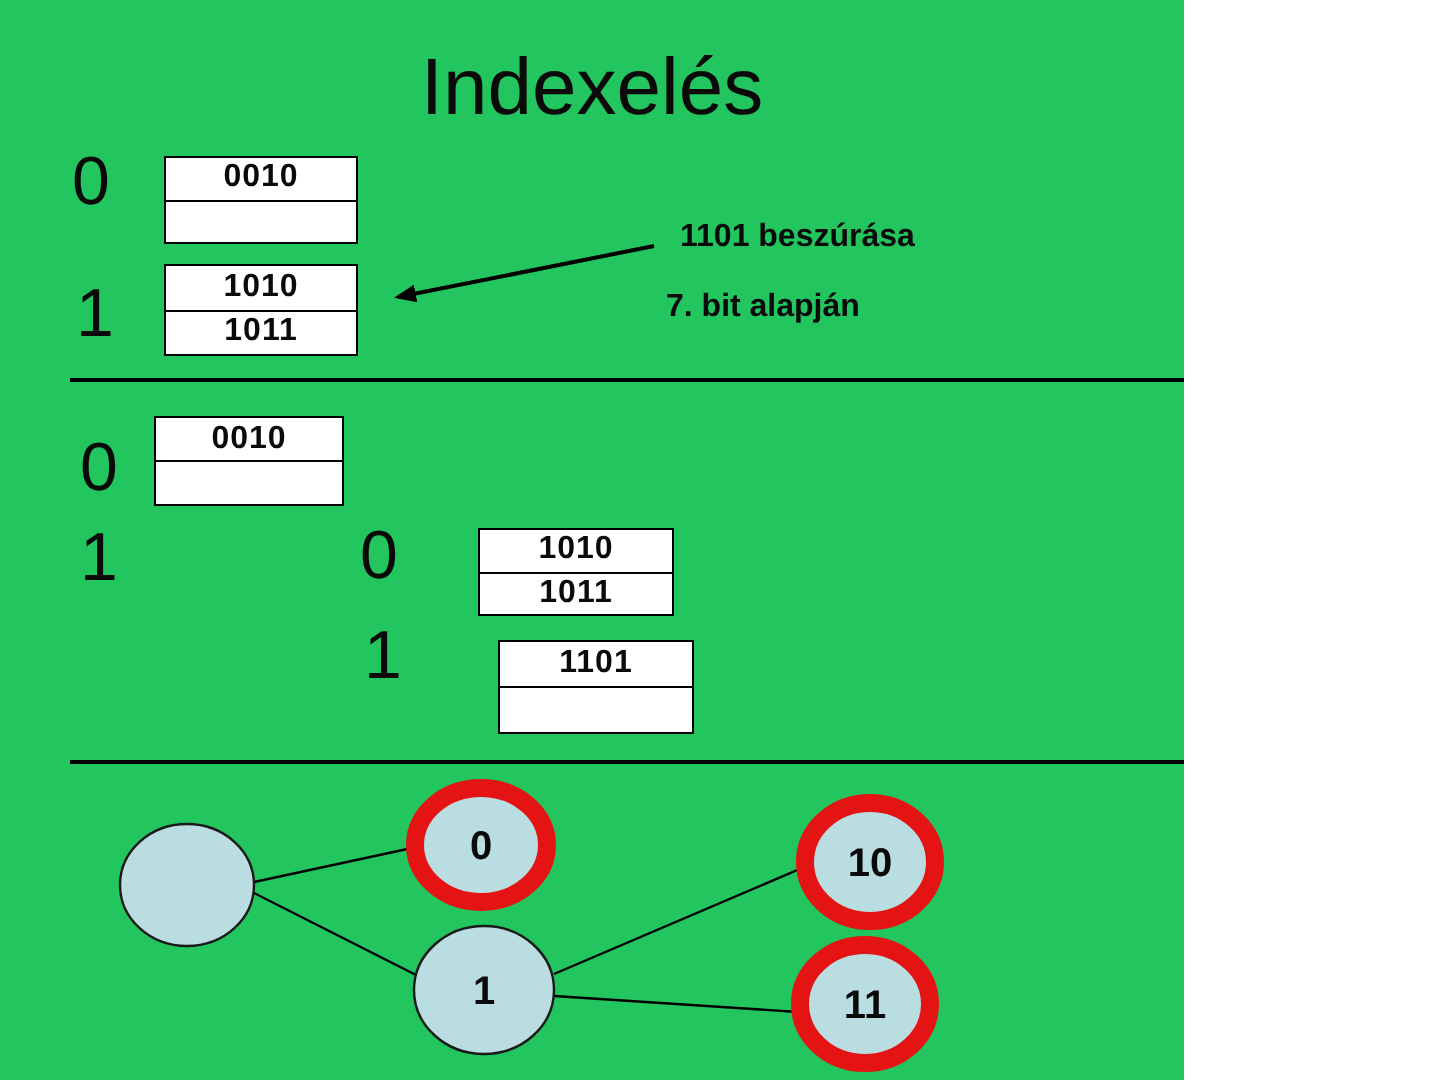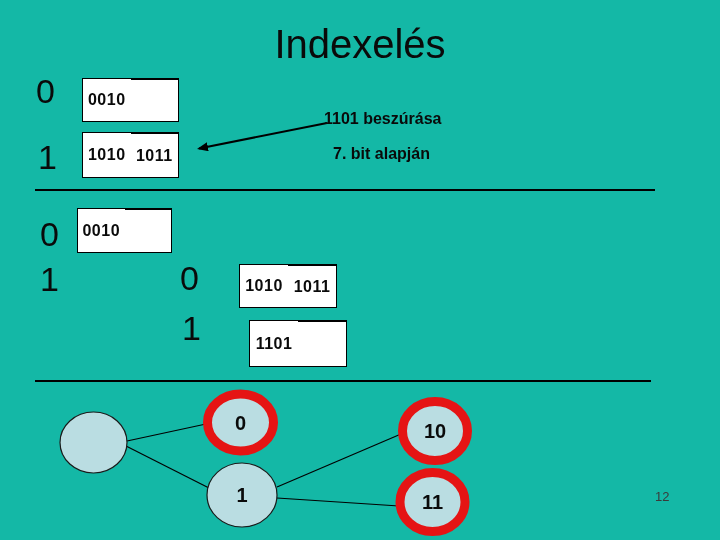--- a/index.html
+++ b/index.html
@@ -1,31 +1,31 @@
 <!DOCTYPE html>
 <html><head>
 <meta charset="utf-8">
 <style>
   html,body { margin:0; padding:0; background:#ffffff; }
   .slide {
-    position:relative; width:720px; height:540px; overflow:hidden;
-    background:#14b8a6; color:#000;
+    position:relative; width:592px; height:540px; overflow:hidden;
+    background:#22c55e; color:#000;
     font-family:"Liberation Sans", sans-serif;
   }
   .title {
     position:absolute; top:24px; left:0; width:100%;
     margin:0; text-align:center;
     font-size:40px; font-weight:400; line-height:1; color:#0a0a0a;
   }
   .bignum {
     position:absolute; font-size:34px; line-height:1; font-weight:400; color:#0a0a0a;
   }
   .bucket {
     position:absolute; border:1.5px solid #000; background:#fff;
-    display:flex; flex-direction:row; box-sizing:border-box;
+    display:flex; flex-direction:column; box-sizing:border-box;
   }
   .cell {
     flex:1; display:flex; align-items:center; justify-content:center;
     font-size:16px; font-weight:700; letter-spacing:0.5px; color:#0a0a0a;
   }
   .cell + .cell { border-top:1.5px solid #000; }
   .note { position:absolute; font-size:16px; font-weight:700; line-height:1.1; color:#0a0a0a; }
   .divider { position:absolute; left:35px; height:2px; background:#000; }
   .pagenum { position:absolute; top:489px; left:655px; font-size:13px; color:#3a3a3a;text-align:right; }
   svg.overlay { position:absolute; left:0; top:0; pointer-events:none; }
@@ -58,21 +58,21 @@
 
   <svg class="overlay" width="720" height="540" viewBox="0 0 720 540">
     <defs>
       <marker id="ah" markerWidth="11" markerHeight="9" refX="9" refY="4.5" orient="auto" markerUnits="userSpaceOnUse">
         <path d="M0,0 L11,4.5 L0,9 z" fill="#000"></path>
       </marker>
     </defs>
     <line x1="327" y1="123" x2="199" y2="148.5" stroke="#000" stroke-width="2" marker-end="url(#ah)"></line>
   </svg>
 
-  <div class="note" style="top:110px;left:324px">1101 beszúrása</div>
+  <div class="note" style="top:110px;left:340px">1101 beszúrása</div>
   <div class="note" style="top:145px;left:333px">7. bit alapján</div>
 
   <div class="divider" style="top:189px;width:620px"></div>
 
   <div class="bignum" style="top:217px;left:40px">0</div>
   <div class="bignum" style="top:262px;left:40px">1</div>
 
   <div class="bucket" style="left:77px;top:208px;width:95px;height:45px">
     <div class="cell">0010</div>
     <div class="cell"></div>

